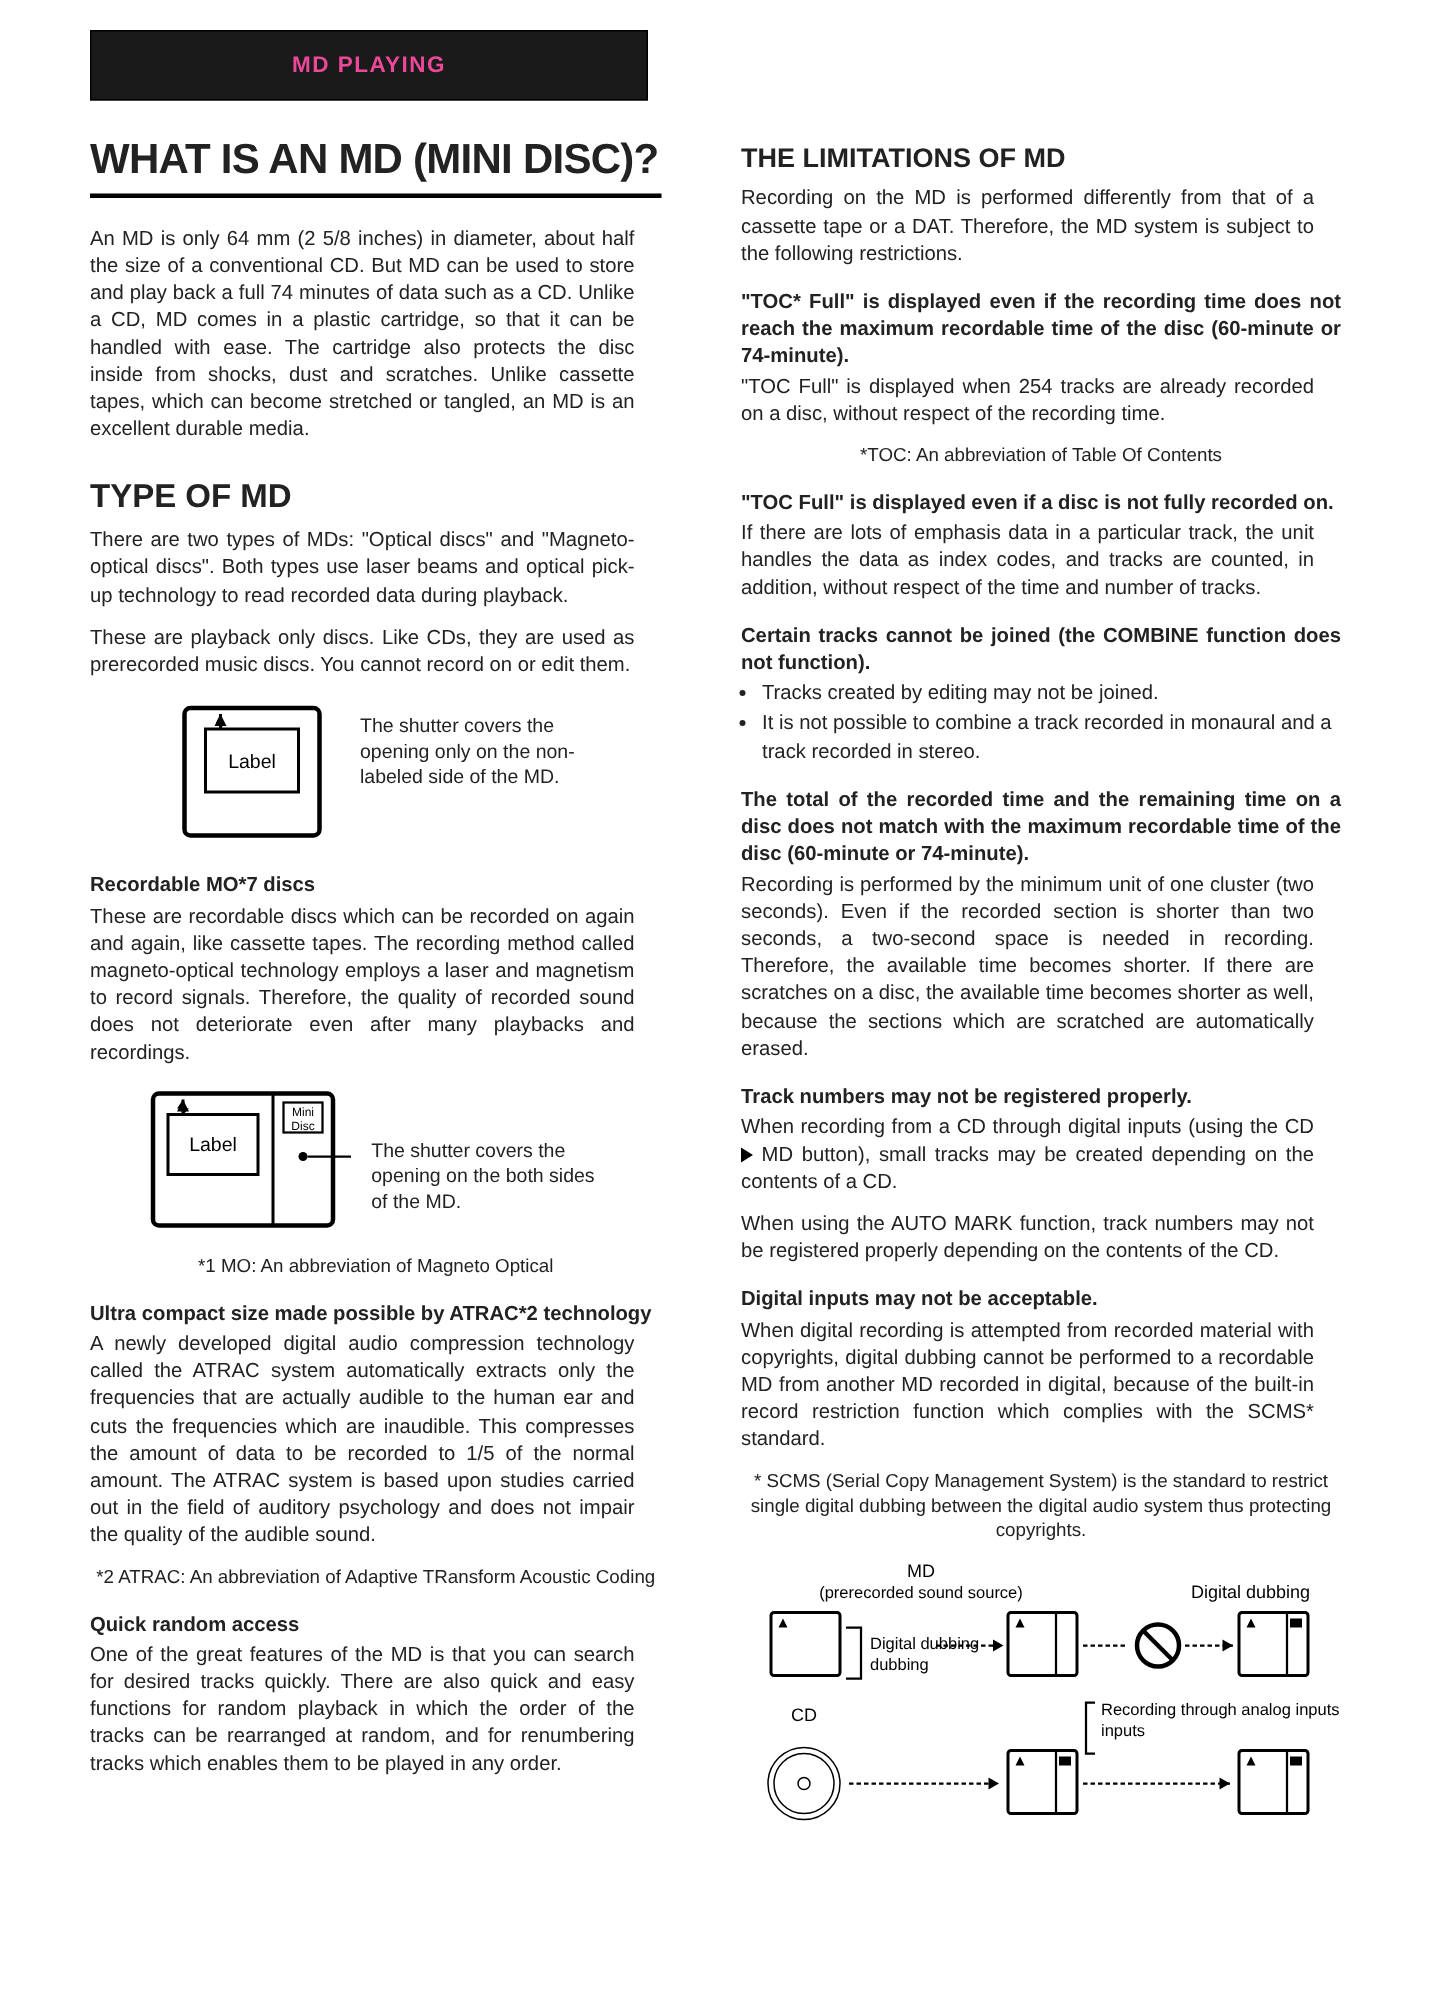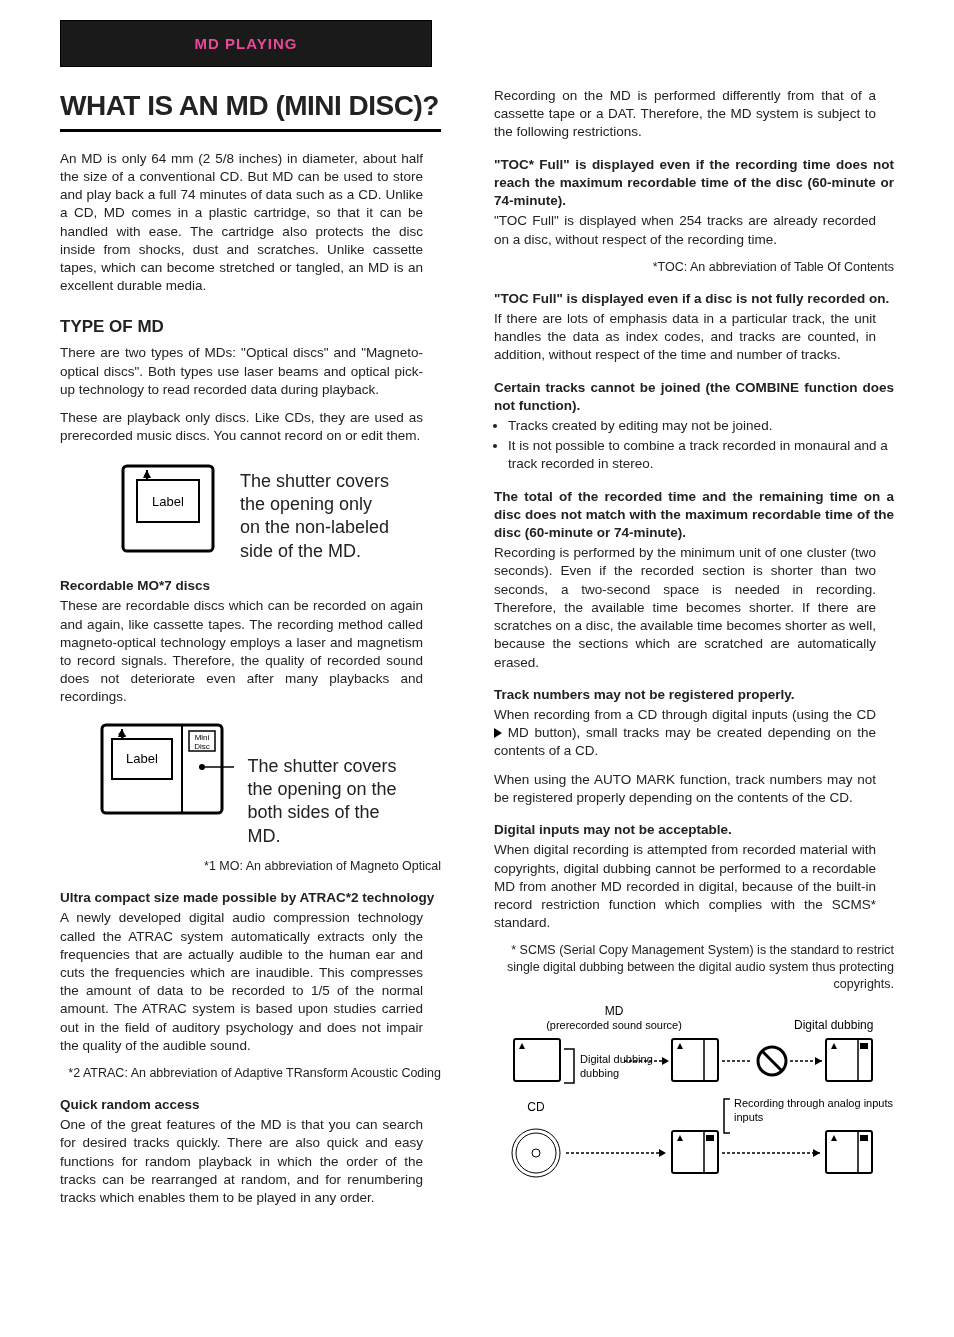--- a/index.html
+++ b/index.html
@@ -43,57 +43,57 @@
     font-weight: 900;
     font-family: "Arial Black", Arial, sans-serif;
     margin: 0 0 4px 0;
     letter-spacing: -0.5px;
   }
   .title-underline {
     border-bottom: 3px solid #000;
     margin-bottom: 18px;
   }
   h2.section {
-    font-size: 17px;
+    font-size: 22px;
     font-weight: 900;
     font-family: "Arial Black", Arial, sans-serif;
     margin: 20px 0 6px 0;
   }
   .sub-bold {
     font-weight: bold;
     margin-top: 14px;
     margin-bottom: 2px;
     font-size: 13.5px;
   }
   p {
     margin: 0 18px 10px 0;
   }
   .diagram {
     margin: 10px 0 10px 0;
   }
   .footnote {
     font-size: 12.5px;
     margin: 10px 0;
-    text-align: right;
+    text-align: center;
   }
   ul.bullets {
     margin: 2px 0 10px 0;
     padding-left: 14px;
   }
   ul.bullets li {
     margin-bottom: 2px;
     text-align: left;
   }
   .diag-row {
     display: flex;
     align-items: flex-start;
     gap: 14px;
   }
   .diag-caption {
-    font-size: 18px;
+    font-size: 13px;
     line-height: 1.3;
     text-align: left;
     padding-top: 14px;
   }
   .play-icon {
     display: inline-block;
     width: 0; height: 0;
     border-left: 8px solid #000;
     border-top: 5px solid transparent;
     border-bottom: 5px solid transparent;
@@ -161,20 +161,21 @@
 
       <p class="footnote">*2 ATRAC: An abbreviation of Adaptive TRansform Acoustic Coding</p>
 
       <div class="sub-bold">Quick random access</div>
       <p>One of the great features of the MD is that you can search for desired tracks quickly. There are also quick and easy functions for random playback in which the order of the tracks can be rearranged at random, and for renumbering tracks which enables them to be played in any order.</p>
 
     </div>
 
     <div class="col">
 
+      <h2 class="section" style="margin-top:6px;font-size:18px;">THE LIMITATIONS OF MD</h2>
       <p>Recording on the MD is performed differently from that of a cassette tape or a DAT. Therefore, the MD system is subject to the following restrictions.</p>
 
       <div class="sub-bold">"TOC* Full" is displayed even if the recording time does not reach the maximum recordable time of the disc (60-minute or 74-minute).</div>
       <p>"TOC Full" is displayed when 254 tracks are already recorded on a disc, without respect of the recording time.</p>
 
       <p class="footnote">*TOC: An abbreviation of Table Of Contents</p>
 
       <div class="sub-bold">"TOC Full" is displayed even if a disc is not fully recorded on.</div>
       <p>If there are lots of emphasis data in a particular track, the unit handles the data as index codes, and tracks are counted, in addition, without respect of the time and number of tracks.</p>
 

